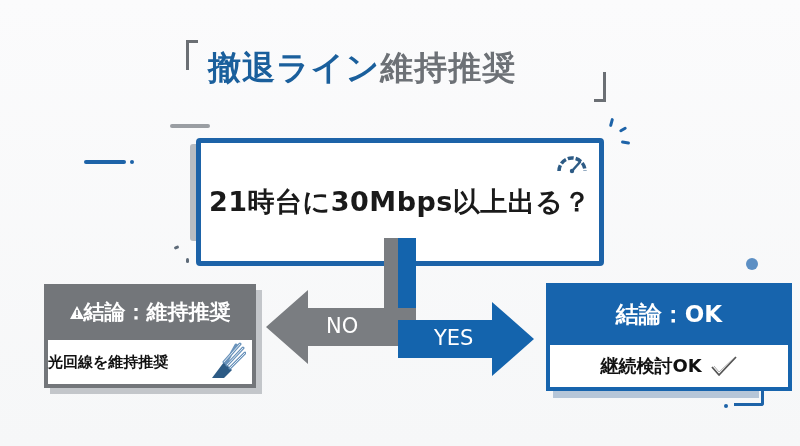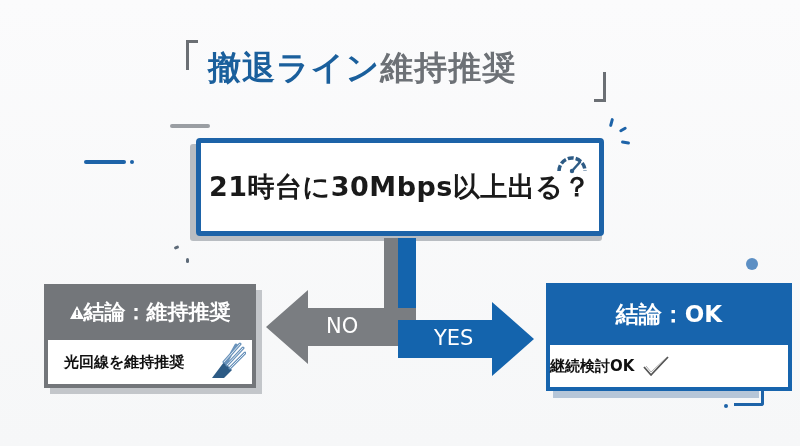--- a/index.html
+++ b/index.html
@@ -16,21 +16,21 @@
     .bracket-close { position: absolute; left: 416px; top: 44px; width: 12px; height: 30px; border-right: 3px solid #6b6f74; border-bottom: 3px solid #6b6f74; }
     .title { position: absolute; left: 30px; top: 18px; font-size: 33px; font-weight: bold; letter-spacing: 1px; white-space: nowrap; }
     .title .blue { color: #1a5f9c; }
     .title .gray { color: #6d7176; }
 
     
     .deco { position: absolute; border-radius: 3px; }
 
     
     .q-shadow { position: absolute; left: 190px; top: 144px; width: 412px; height: 97px; background: #b9bdc2; border-radius: 3px; }
-    .q-box { position: absolute; left: 196px; top: 138px; width: 408px; height: 98px; background: #ffffff; border: 5px solid #1d63a8; border-radius: 4px; display:flex; align-items:center; justify-content:center; }
+    .q-box { position: absolute; left: 196px; top: 138px; width: 408px; height: 128px; background: #ffffff; border: 5px solid #1d63a8; border-radius: 4px; display:flex; align-items:center; justify-content:center; }
     .q-text { font-size: 27px; font-weight: bold; color: #1a1a1a; letter-spacing: 0.5px; white-space: nowrap; }
     .gauge { position: absolute; right: 10px; top: 8px; width: 34px; height: 24px; }
 
     
     .stem-gray { position: absolute; left: 384px; top: 238px; width: 16px; height: 70px; background: #7a7d81; }
     .stem-blue { position: absolute; left: 398px; top: 238px; width: 18px; height: 98px; background: #1464ad; }
 
     
     .arrow-no { position: absolute; left: 266px; top: 290px; width: 150px; height: 74px; }
     .arrow-yes { position: absolute; left: 398px; top: 302px; width: 136px; height: 74px; }
@@ -38,26 +38,26 @@
 
     
     .c-box { position: absolute; }
     .c-shadow { position: absolute; background: #c3c6ca; }
     .c-head { position: absolute; left: 0; top: 0; right: 0; display: flex; flex-direction: row; align-items: center; justify-content: center; color: #fff; font-weight: bold; }
     .c-body { position: absolute; left: 4px; right: 4px; bottom: 4px; background: #fff; display: flex; align-items: center; }
 
     .left-box { left: 44px; top: 284px; width: 212px; height: 104px; background: #73767a; }
     .left-shadow { left: 50px; top: 290px; width: 212px; height: 104px; }
     .left-box .c-head { height: 56px; font-size: 21px; }
-    .left-box .c-body { height: 44px; padding-left: 16px; font-size: 15px; font-weight: bold; color: #111; }
+    .left-box .c-body { height: 44px; padding-left: 0; font-size: 15px; font-weight: bold; color: #111; }
 
     .right-box { left: 546px; top: 283px; width: 246px; height: 108px; background: #1764ad; }
     .right-shadow { left: 553px; top: 290px; width: 206px; height: 108px; background: #b6c6d8; }
     .right-box .c-head { height: 62px; font-size: 23px; }
-    .right-box .c-body { height: 42px; font-size: 15px; font-weight: bold; color: #111; }
+    .right-box .c-body { height: 42px; justify-content: center; font-size: 18px; font-weight: bold; color: #111; }
   </style>
 </head>
 <body>
 
 <div class="canvas">
 
   <div class="title-wrap">
     <div class="bracket-open"></div>
     <div class="title">
       <span class="blue">撤退ライン</span><span class="gray">維持推奨</span>

